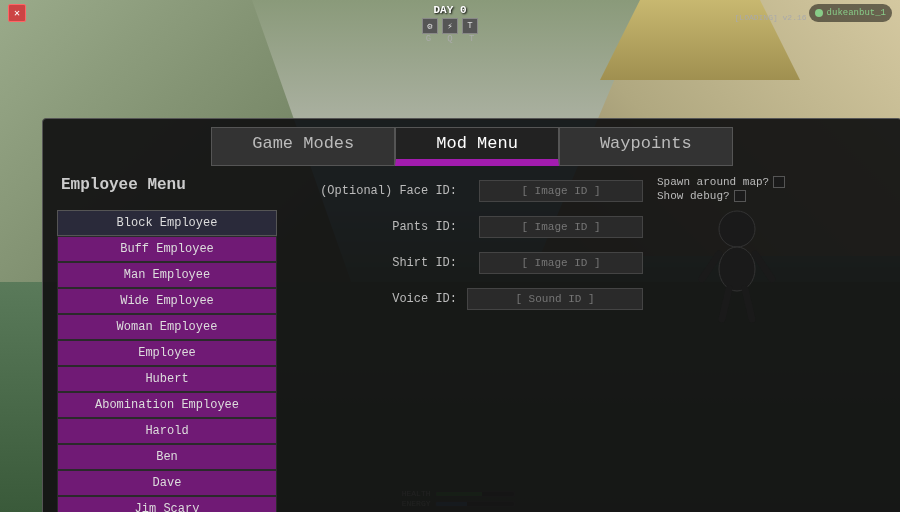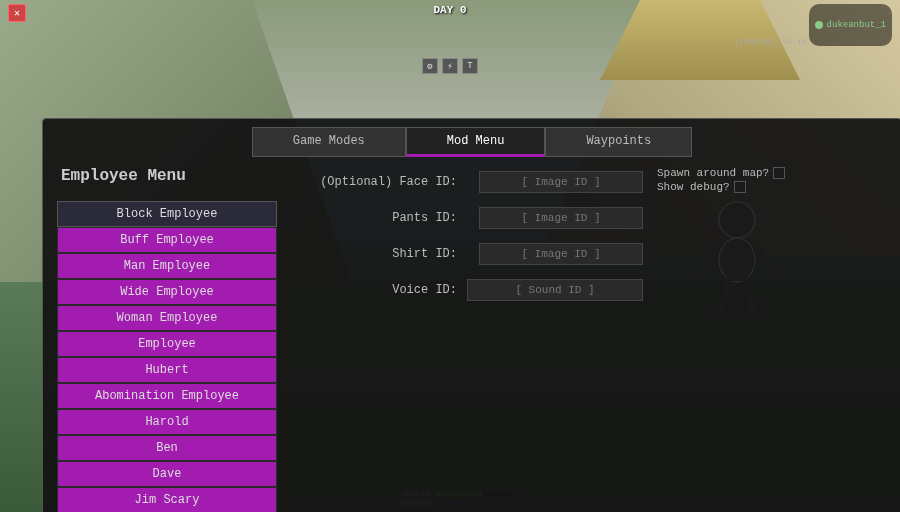--- a/index.html
+++ b/index.html
@@ -88,21 +88,20 @@
       cursor: pointer;
       border-radius: 2px;
     }
     .hud-day {
       position: absolute;
       left: 50%;
       transform: translateX(-50%);
       display: flex;
       flex-direction: column;
       align-items: center;
-      gap: 40px;
     }
     .hud-day-label {
       color: white;
       font-size: 11px;
       font-weight: bold;
       text-shadow: 1px 1px 2px black;
     }
     .hud-icons {
       display: flex;
       gap: 4px;
@@ -123,21 +122,21 @@
     .hud-hotkeys {
       color: #aaa;
       font-size: 9px;
       text-align: center;
     }
     .hud-user {
       display: flex;
       align-items: center;
       gap: 4px;
       background: rgba(0,0,0,0.5);
-      padding: 16px 6px;
+      padding: 4px 6px;
       border-radius: 10px;
     }
     .hud-user-dot {
       width: 8px;
       height: 8px;
       background: #88cc88;
       border-radius: 50%;
     }
     .hud-user-name {
       color: #88cc88;
@@ -215,29 +214,29 @@
     .tabs-row {
       display: flex;
       justify-content: center;
       gap: 0;
       padding: 8px 8px 0 8px;
     }
     .tab-btn {
       padding: 6px 40px;
       background: #333;
       color: #bbb;
-      font-size: 12px;
+      font-size: 17px;
       border: 1px solid #555;
       cursor: pointer;
       font-family: 'Courier New', monospace;
     }
     .tab-btn.active {
       background: #222;
       color: white;
-      border-bottom: 3px solid #a21caf;
+      border-bottom: 7px solid #a21caf;
     }
 
     
     .menu-content {
       display: flex;
       padding: 10px 14px;
       gap: 20px;
     }
 
     
@@ -251,21 +250,21 @@
       font-weight: bold;
       margin-bottom: 16px;
       padding-left: 4px;
     }
     .employee-list {
       display: flex;
       flex-direction: column;
       gap: 0;
     }
     .employee-item {
-      background: #a21caf;
+      background: #701a75;
       color: #ddd;
       font-size: 12px;
       padding: 5px 8px;
       text-align: center;
       cursor: pointer;
       border: 1px solid #2a2a2a;
       font-family: 'Courier New', monospace;
     }
     .employee-item.selected {
       background: #2a2a3a;

